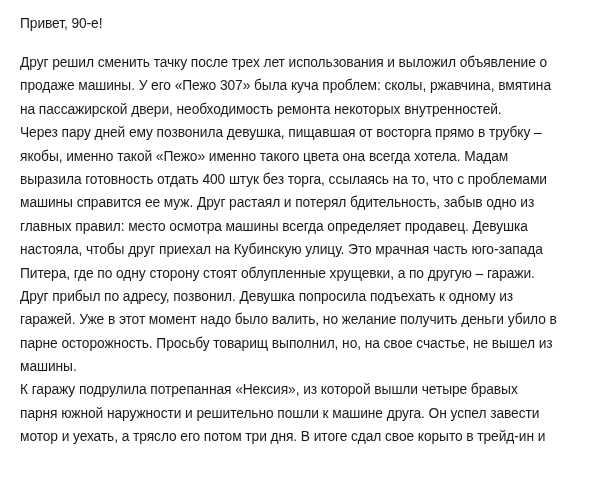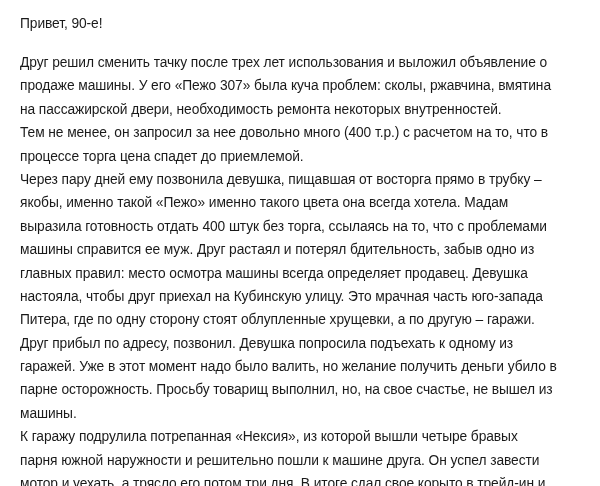--- a/index.html
+++ b/index.html
@@ -40,24 +40,20 @@
 
 <div class="page">
   <div class="line greeting">Привет, 90-е!</div>
 
   <div>
     <span class="line">Друг решил сменить тачку после трех лет использования и выложил объявление о</span>
     <span class="line">продаже машины. У его «Пежо 307» была куча проблем: сколы, ржавчина, вмятина</span>
     <span class="line">на пассажирской двери, необходимость ремонта некоторых внутренностей.</span>
   </div>
 
-  <div>
-    <span class="line">Тем не менее, он запросил за нее довольно много (400 т.р.) с расчетом на то, что в</span>
-    <span class="line">процессе торга цена спадет до приемлемой.</span>
-  </div>
 
   <div>
     <span class="line">Через пару дней ему позвонила девушка, пищавшая от восторга прямо в трубку –</span>
     <span class="line">якобы, именно такой «Пежо» именно такого цвета она всегда хотела. Мадам</span>
     <span class="line">выразила готовность отдать 400 штук без торга, ссылаясь на то, что с проблемами</span>
     <span class="line">машины справится ее муж. Друг растаял и потерял бдительность, забыв одно из</span>
     <span class="line">главных правил: место осмотра машины всегда определяет продавец. Девушка</span>
     <span class="line">настояла, чтобы друг приехал на Кубинскую улицу. Это мрачная часть юго-запада</span>
     <span class="line">Питера, где по одну сторону стоят облупленные хрущевки, а по другую – гаражи.</span>
   </div>

